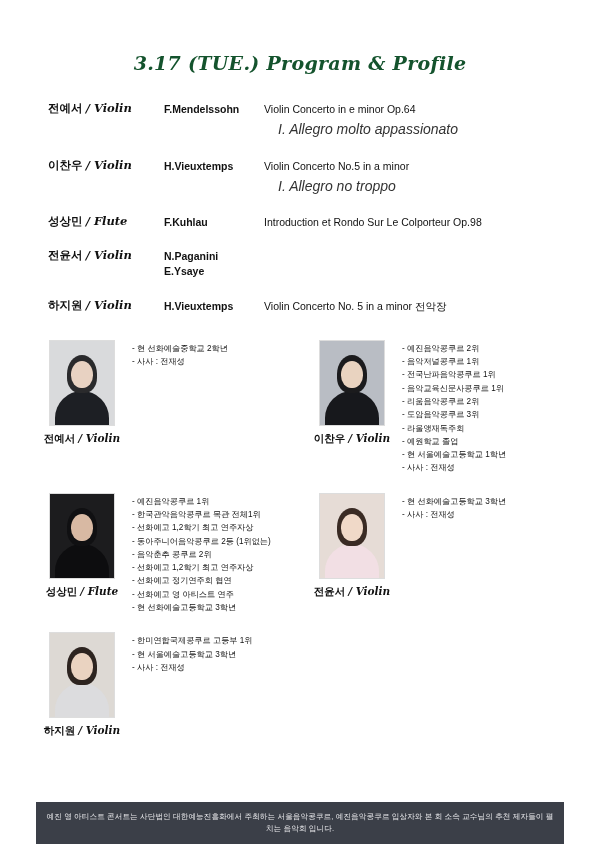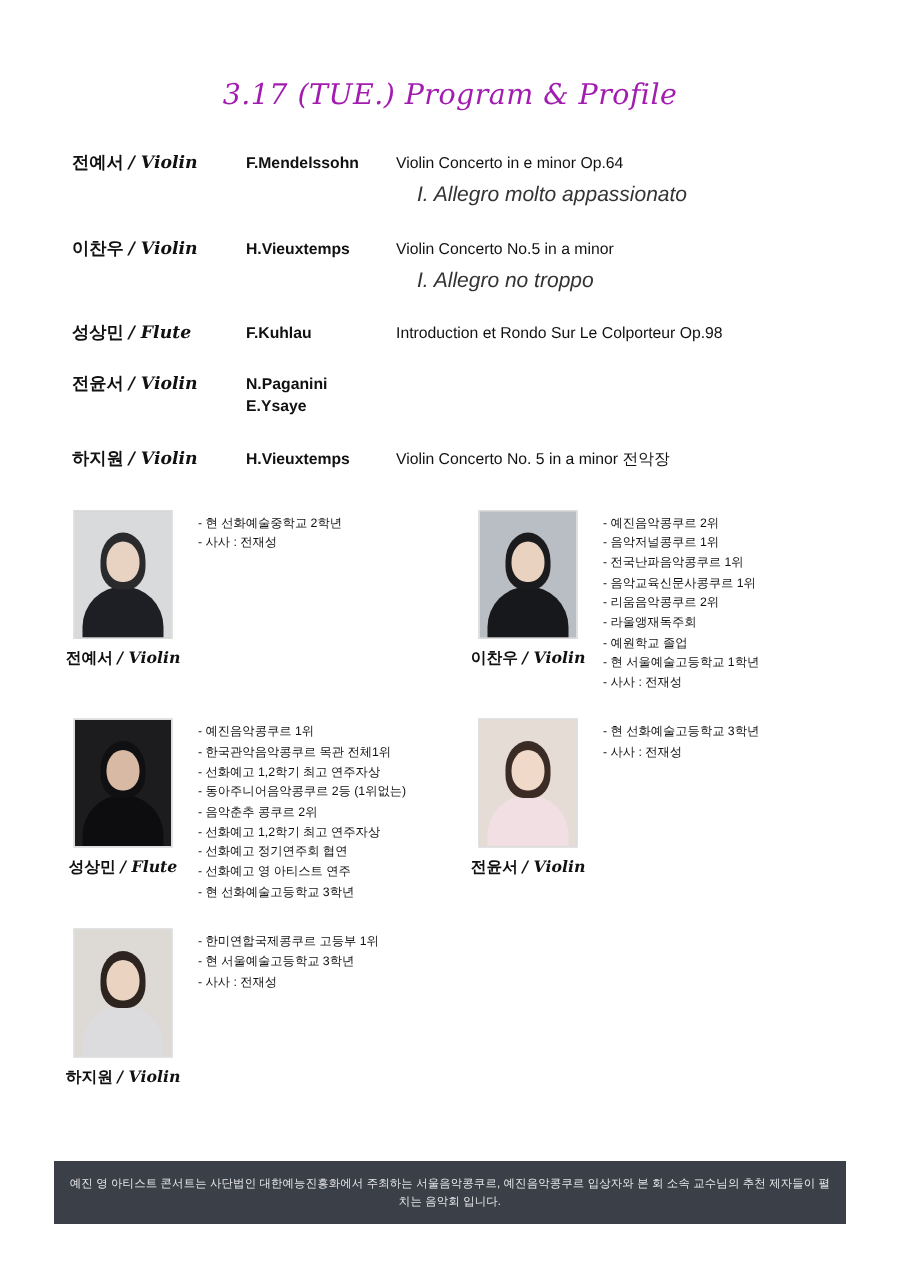--- a/index.html
+++ b/index.html
@@ -21,24 +21,24 @@
     position: relative;
     background: #ffffff;
     box-sizing: border-box;
   }
 
   
   .title {
     text-align: center;
     font-family: "DejaVu Serif", serif;
     font-style: italic;
-    font-weight: normal;
+    font-weight: bold;
     font-size: 19px;
     letter-spacing: 0.3px;
-    color: #a21caf;
+    color: #14532d;
     margin: 0;
     padding: 52px 0 0 0;
   }
 
   
   .program {
     margin: 26px 0 0 0;
     padding: 0 36px 0 48px;
   }
   .prog-row {
@@ -161,21 +161,21 @@
     color: #111;
     white-space: nowrap;
   }
   .prof-lines ul { margin: 0; padding: 0; }
 
   
   .footer {
     position: absolute;
     left: 36px;
     right: 36px;
-    bottom: 38px;
+    bottom: 10px;
     background: #3b3f48;
     color: #e9e9ec;
     font-size: 7.6px;
     line-height: 1.6;
     text-align: center;
     padding: 9px 10px;
     box-sizing: border-box;
     letter-spacing: 0.1px;
   }
 </style>
@@ -259,20 +259,21 @@
             </div>
             <div class="prof-name"><span>이찬우 </span><span class="inst">/ Violin</span></div>
           </div>
           <div class="prof-lines">
             <ul>
               <li>- 예진음악콩쿠르 2위</li>
               <li>- 음악저널콩쿠르 1위</li>
               <li>- 전국난파음악콩쿠르 1위</li>
               <li>- 음악교육신문사콩쿠르 1위</li>
               <li>- 리움음악콩쿠르 2위</li>
+              <li>- 도암음악콩쿠르 3위</li>
               <li>- 라울앵재독주회</li>
               <li>- 예원학교 졸업</li>
               <li>- 현 서울예술고등학교 1학년</li>
               <li>- 사사 : 전재성</li>
             </ul>
           </div>
         </div>
         <div class="prof-card">
           <div class="prof-left">
             <div class="photo">

